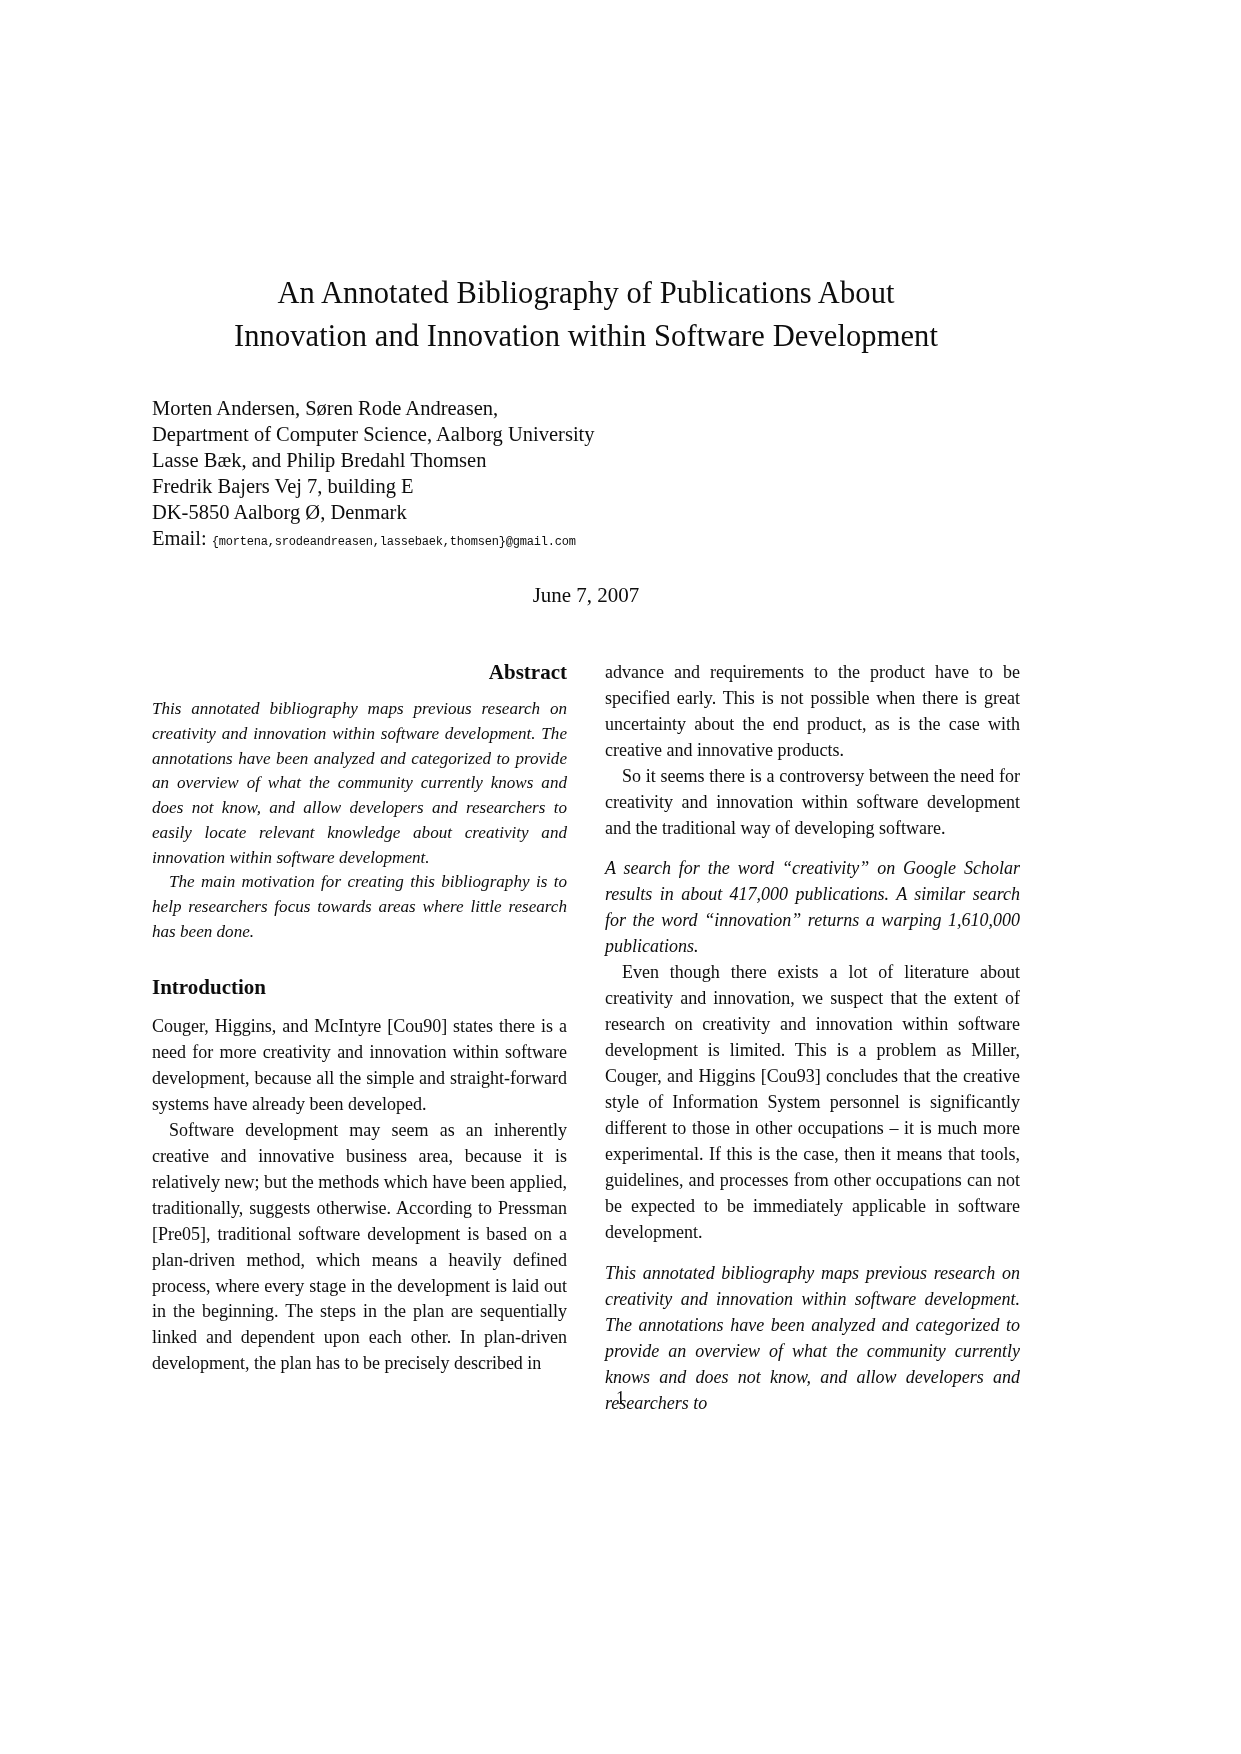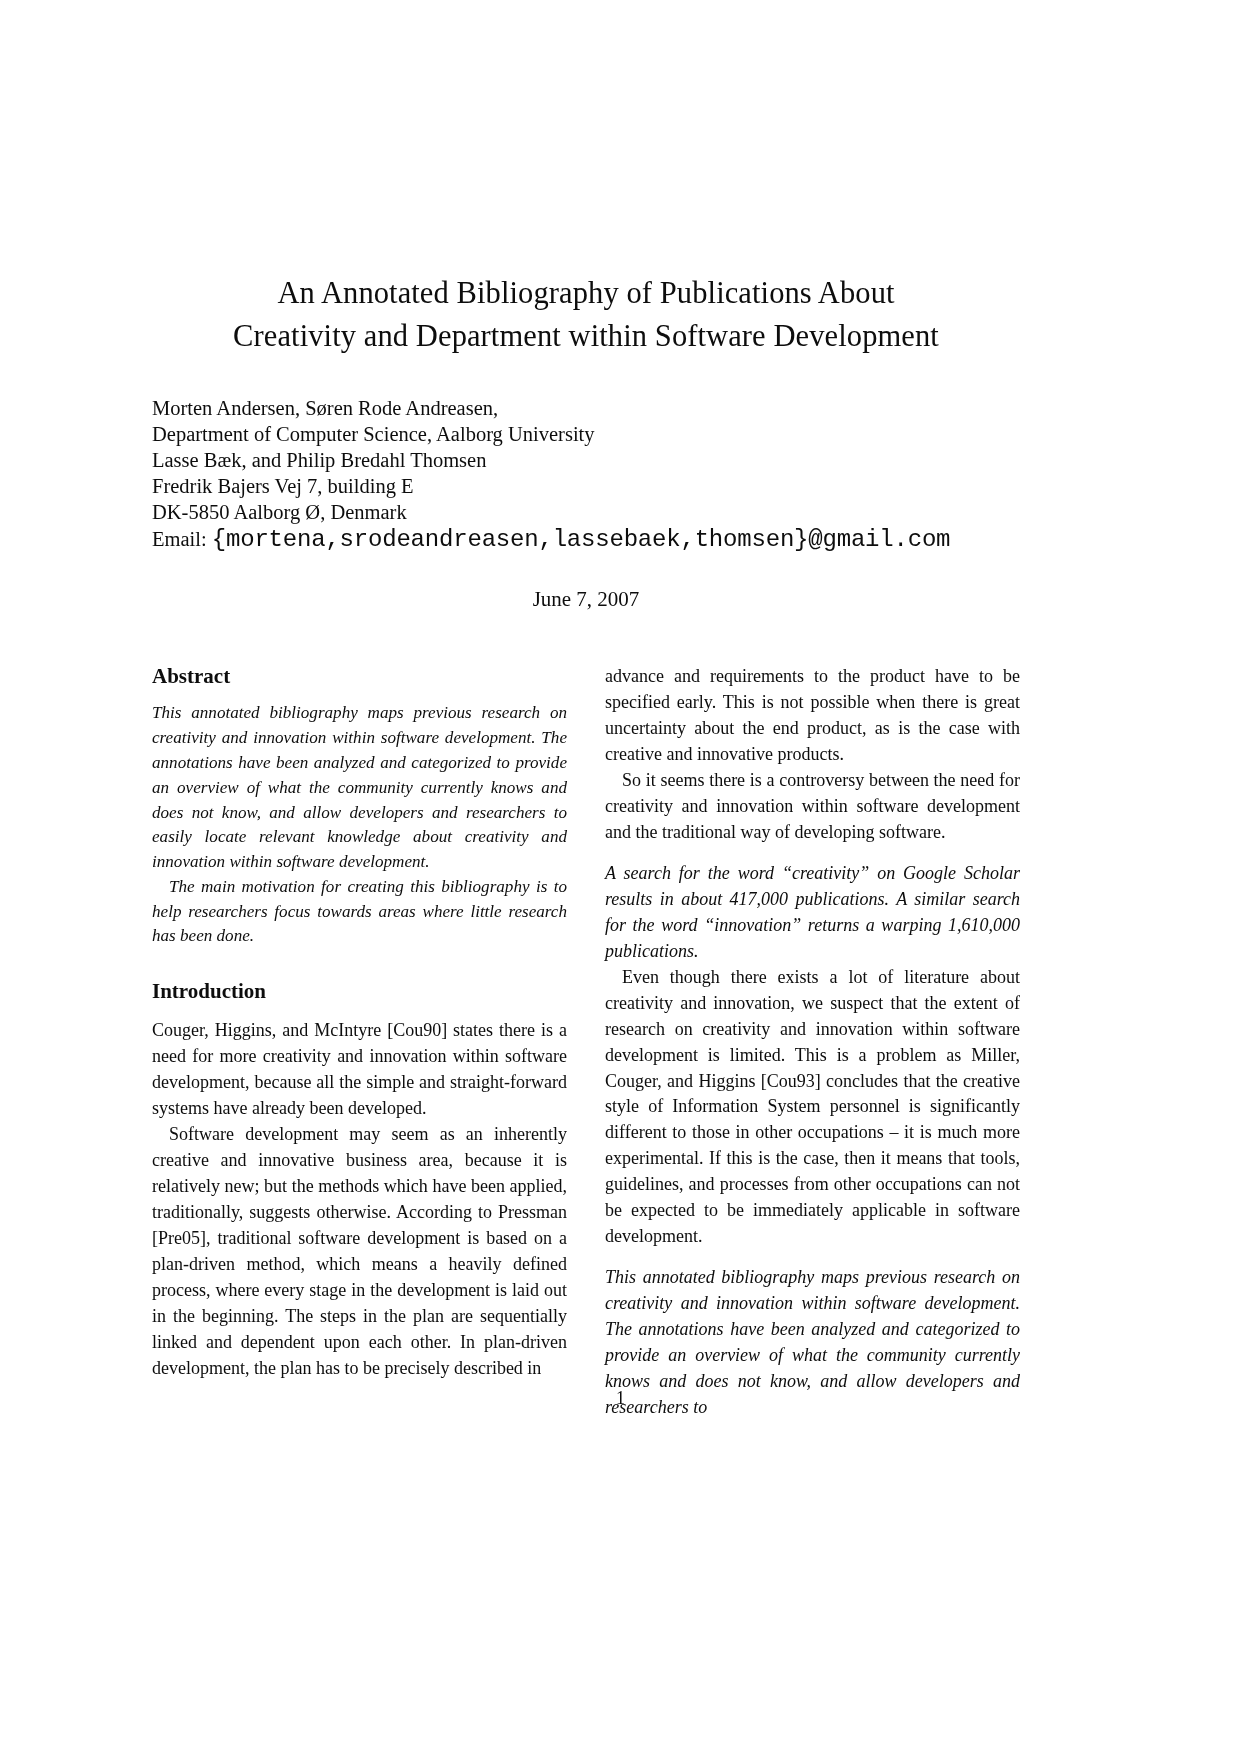--- a/index.html
+++ b/index.html
@@ -39,21 +39,21 @@
 
   .authors {
     text-align: left;
     font-size: 20.5px;
     line-height: 1.27;
     margin-top: 36px;
   }
   .authors .aline { display: block; white-space: nowrap; }
   .mono {
     font-family: "Liberation Mono", "DejaVu Sans Mono", monospace;
-    font-size: 24px;
+    font-size: 12px;
     letter-spacing: -0.2px;
   }
   .date {
     text-align: center;
     font-size: 21px;
     margin-top: 32px;
   }
 
   
   .columns {
@@ -64,21 +64,21 @@
   .col {
     width: 415px;
     flex: 0 0 415px;
   }
   .sec-head {
     font-weight: bold;
     font-size: 21px;
     margin: 0 0 12px 0;
     line-height: 1.2;
   }
-  .sec-head.centered { text-align: left; }
+  .sec-head.centered { text-align: right; }
   .sec-head.introduction { margin-top: 30px; margin-bottom: 14px; }
 
   p {
     margin: 0;
     font-size: 18px;
     line-height: 1.442;
     text-align: justify;
     text-justify: inter-word;
     hyphens: none;
   }
@@ -100,21 +100,21 @@
   }
 </style>
 </head>
 <body>
 
 <div class="page">
   <div class="content">
 
     <h1 class="title">
       <span class="tline">An Annotated Bibliography of Publications About</span>
-      <span class="tline">Creativity and Department within Software Development</span>
+      <span class="tline">Innovation and Innovation within Software Development</span>
     </h1>
 
     <div class="authors">
       <span class="aline">Morten Andersen, Søren Rode Andreasen,</span>
       <span class="aline">Department of Computer Science, Aalborg University</span>
       <span class="aline">Lasse Bæk, and Philip Bredahl Thomsen</span>
       <span class="aline">Fredrik Bajers Vej 7, building E</span>
       <span class="aline">DK-5850 Aalborg Ø, Denmark</span>
       <span class="aline"><span>Email: </span><span class="mono">{mortena,srodeandreasen,lassebaek,thomsen}@gmail.com</span></span>
     </div>

